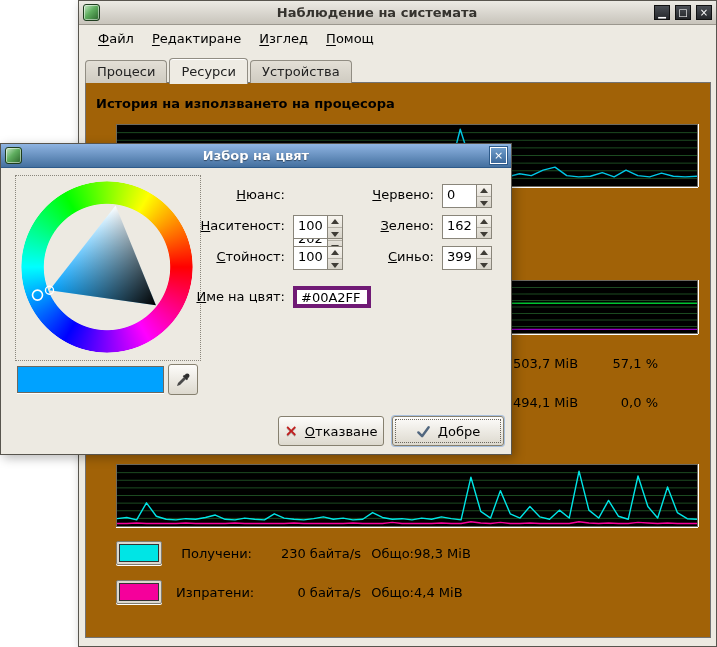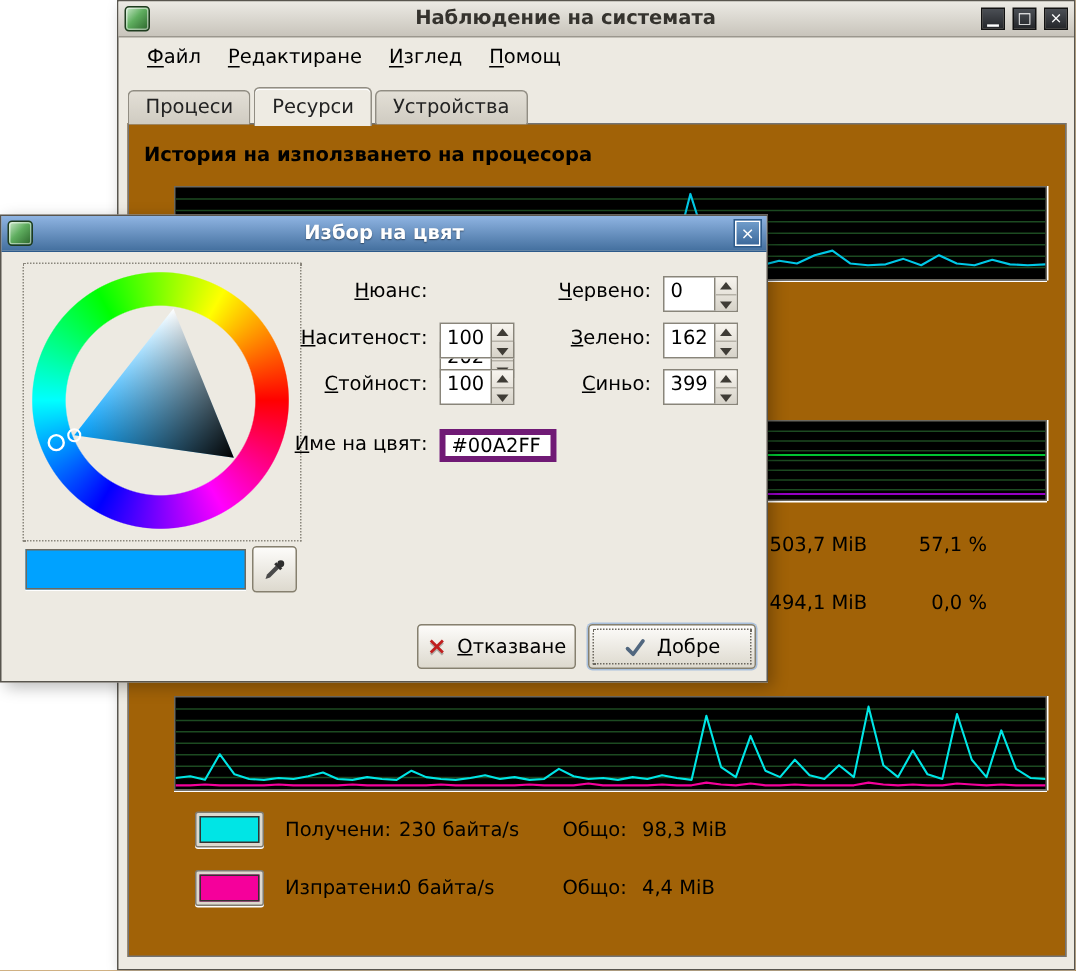--- a/index.html
+++ b/index.html
@@ -26,21 +26,21 @@
   .menu-item{padding:3px 9px;}
   .menu-item u{text-underline-offset:2px;}
   .tabstrip{position:absolute;left:6px;top:56px;height:26px;display:flex;align-items:flex-end;z-index:2;}
   .tab{background:linear-gradient(#e3dfd6,#cfcbc1);border:1px solid #918d83;border-bottom:none;
     border-radius:4px 4px 0 0;padding:3px 11px 4px;margin-right:2px;position:relative;top:0;color:#222;}
   .tab.active{background:#eeebe3;padding:5px 11px 5px;z-index:3;top:1px;box-shadow:inset 0 1px 0 #fff;}
   .content-frame{position:absolute;left:6px;top:81px;right:5px;bottom:8px;background:#a16207;border:1px solid #737373;}
   .section-heading{position:absolute;font-weight:bold;white-space:nowrap;}
   .chart{position:absolute;background:#000;border:1px solid #6d695f;box-shadow:0 1px 0 #fff,1px 0 0 #fff;box-sizing:border-box;}
   .mem-val{position:absolute;white-space:nowrap;}
-  .legend-row{position:absolute;left:44px;display:flex;align-items:center;height:26px;}
+  .legend-row{position:absolute;left:30px;display:flex;align-items:center;height:26px;text-align:right;}
   .swatch{width:40px;height:18px;background:#dcd8ce;border:1px solid #7f7b70;padding:2px;margin-right:14px;border-radius:2px;box-shadow:0 1px 0 #fff;}
   .swatch-inner{display:block;width:100%;height:100%;border:1px solid #333;box-sizing:border-box;}
   .leg-label{width:76px;}
   .leg-rate{width:109px;}
   .leg-total-label{width:53px;}
   
   .dialog{z-index:10;}
   .focus-box{position:absolute;border:1px dotted #8a867c;}
   .wheel{position:absolute;width:172px;height:172px;border-radius:50%;
     background:conic-gradient(from 90deg,#f00,#f0f,#00f,#0ff,#0f0,#ff0,#f00);

